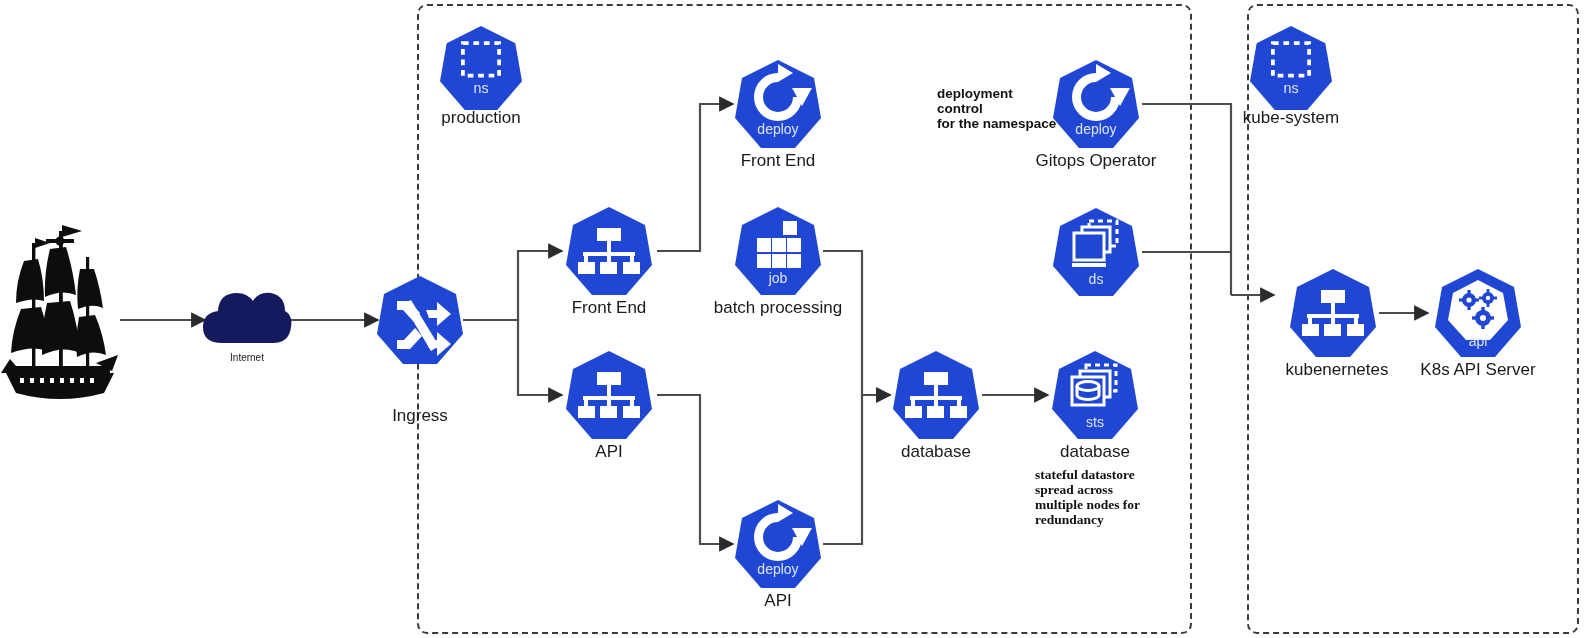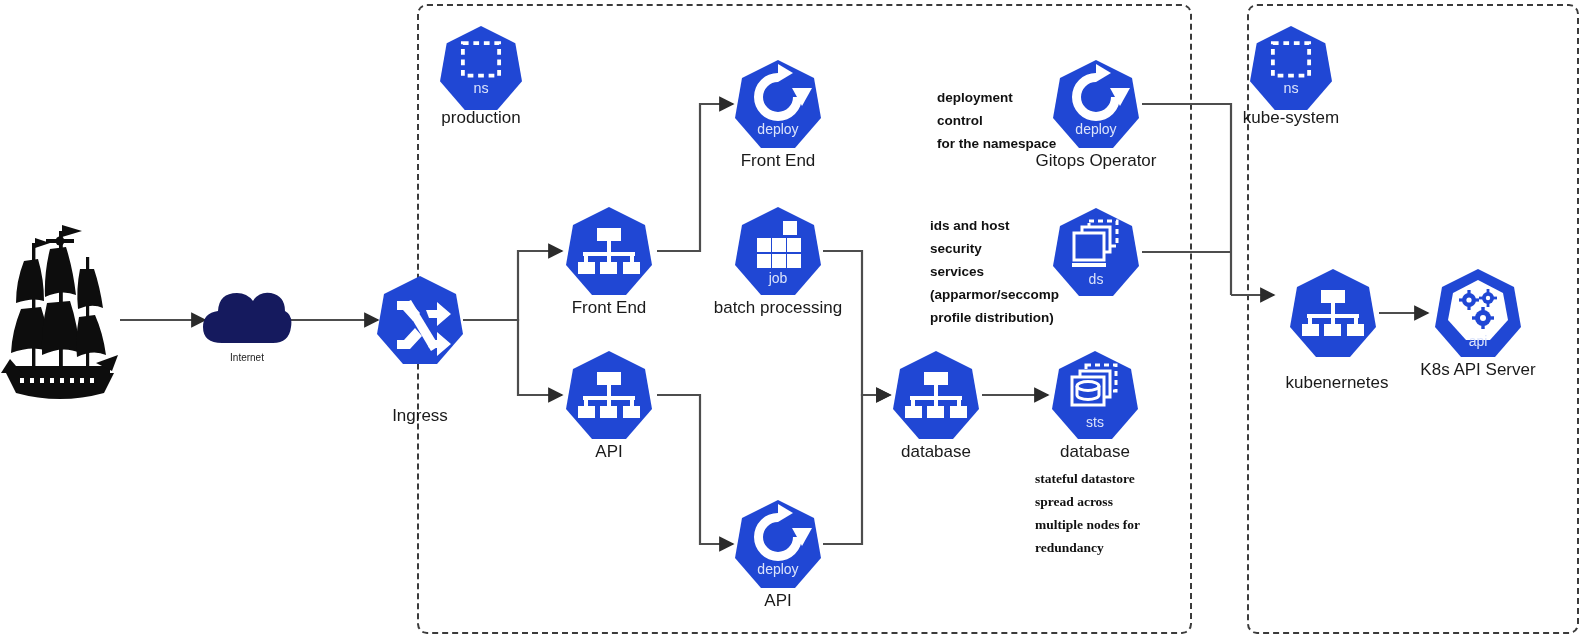--- a/index.html
+++ b/index.html
@@ -48,21 +48,21 @@
     transform: translateX(-50%);
     white-space: nowrap;
     font-size: 17px;
     color: #1a1a1a;
     font-family: Liberation Sans, sans-serif;
     text-align: center;
   }
   .note {
     position: absolute;
     font-size: 13.5px;
-    line-height: 23px;
+    line-height: 15px;
     color: #111111;
     font-family: "Liberation Sans", sans-serif;
     font-weight: bold;
     white-space: pre-line;
   }
   .cloud-label {
     position: absolute;
     left: 50%;
     transform: translateX(-50%);
     font-size: 10px;
@@ -368,21 +368,21 @@
           <rect x="17" y="47" width="52" height="4"></rect>
           <rect x="18" y="51" width="4" height="7"></rect>
           <rect x="41" y="51" width="4" height="7"></rect>
           <rect x="64" y="51" width="4" height="7"></rect>
           <rect x="12" y="57" width="17" height="12"></rect>
           <rect x="34" y="57" width="17" height="12"></rect>
           <rect x="57" y="57" width="17" height="12"></rect>
         </g>
       </svg>
     </div>
-    <div class="node-label" style="top:60px;padding-left:8px;">kubenernetes</div>
+    <div class="node-label" style="top:47px;padding-left:8px;">kubenernetes</div>
   </div>
 
   <div class="node" style="left:1478px; top:313px;">
     <div class="hexwrap">
       <svg class="hex" width="86" height="92" viewBox="0 0 86 92">
         <path fill="#2047d4" d="M43 2 L79 20 L86 60 L60 90 L26 90 L0 60 L7 20 Z"></path>
         <path fill="#ffffff" d="M43 13 L68 26 L73 53 L55 73 L31 73 L13 53 L18 26 Z"></path>
         <g fill="#2047d4">
           <circle cx="34" cy="33" r="7"></circle>
           <circle cx="34" cy="33" r="2.6" fill="#ffffff"></circle>
@@ -405,23 +405,19 @@
         </g>
         <text x="43" y="79" fill="#dce4fb" font-size="14" font-family="Liberation Sans, sans-serif" text-anchor="middle">api</text>
       </svg>
     </div>
     <div class="node-label" style="top:47px;">K8s API Server</div>
   </div>
 
   <div class="note" style="left:937px; top:86px; width:120px;">deployment control
 for the namespace</div>
 
-  <div class="note" style="left:930px; top:214px; width:125px;">ids and host security
-services
-(apparmor/seccomp
-profile distribution)</div>
 
   <div class="note" style="left:1035px; top:467px; width:130px;font-family:Liberation Serif, serif;">stateful datastore
 spread across
 multiple nodes for
 redundancy</div>
 
 </div>
 
 </body></html>

